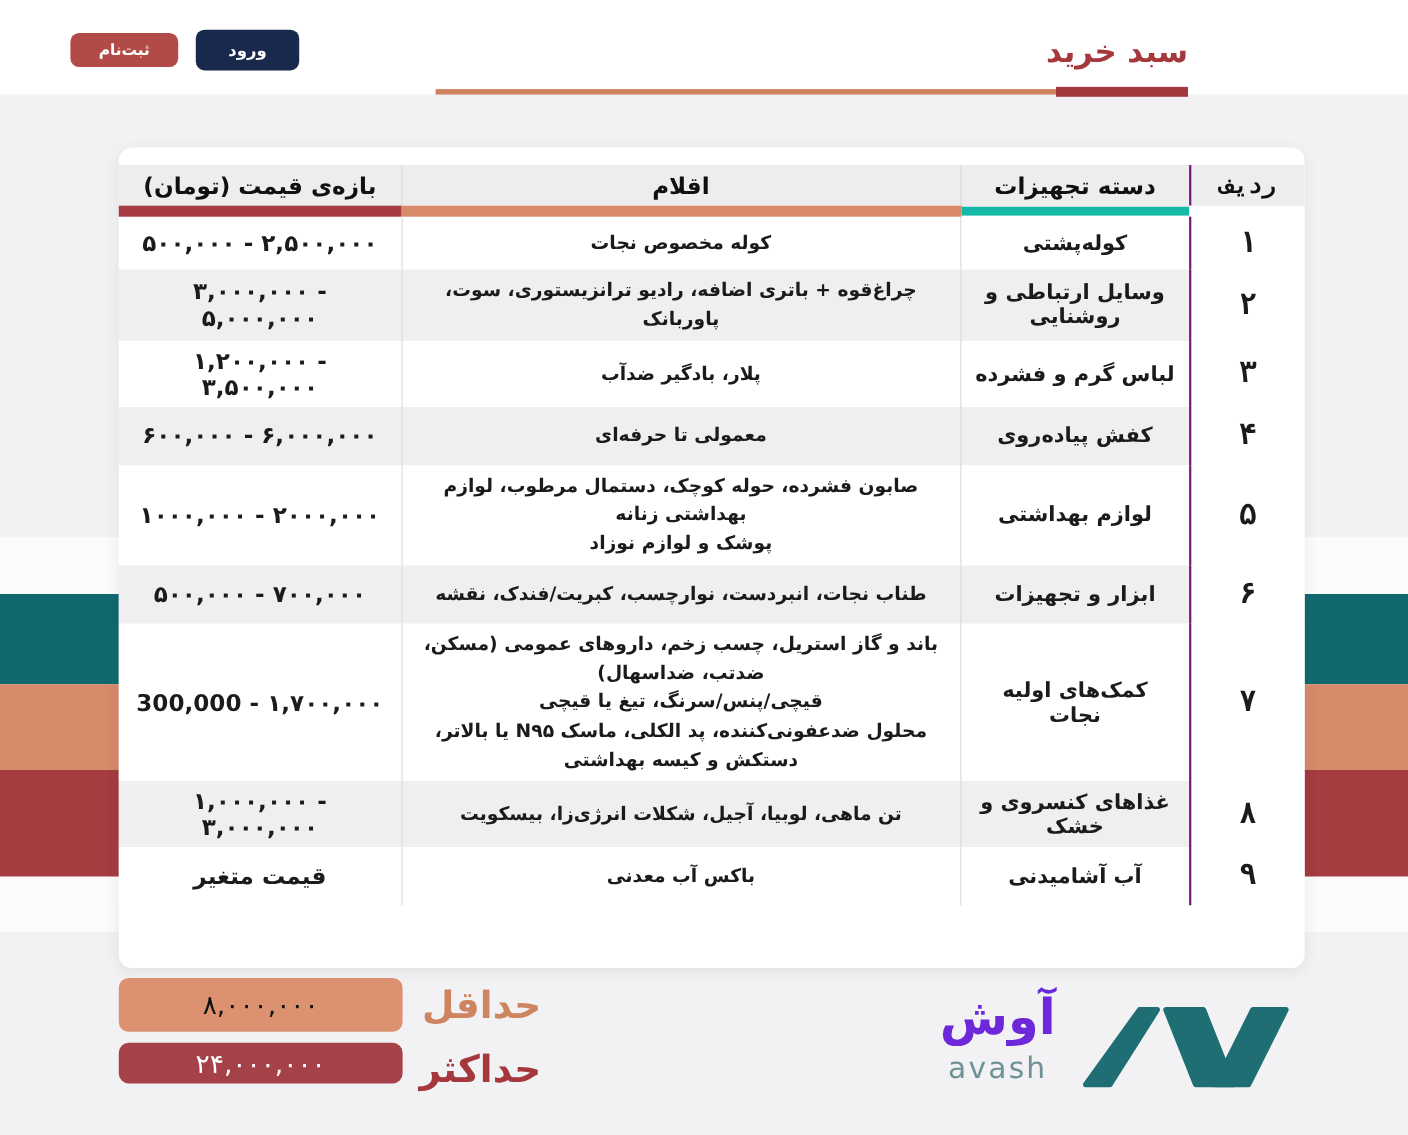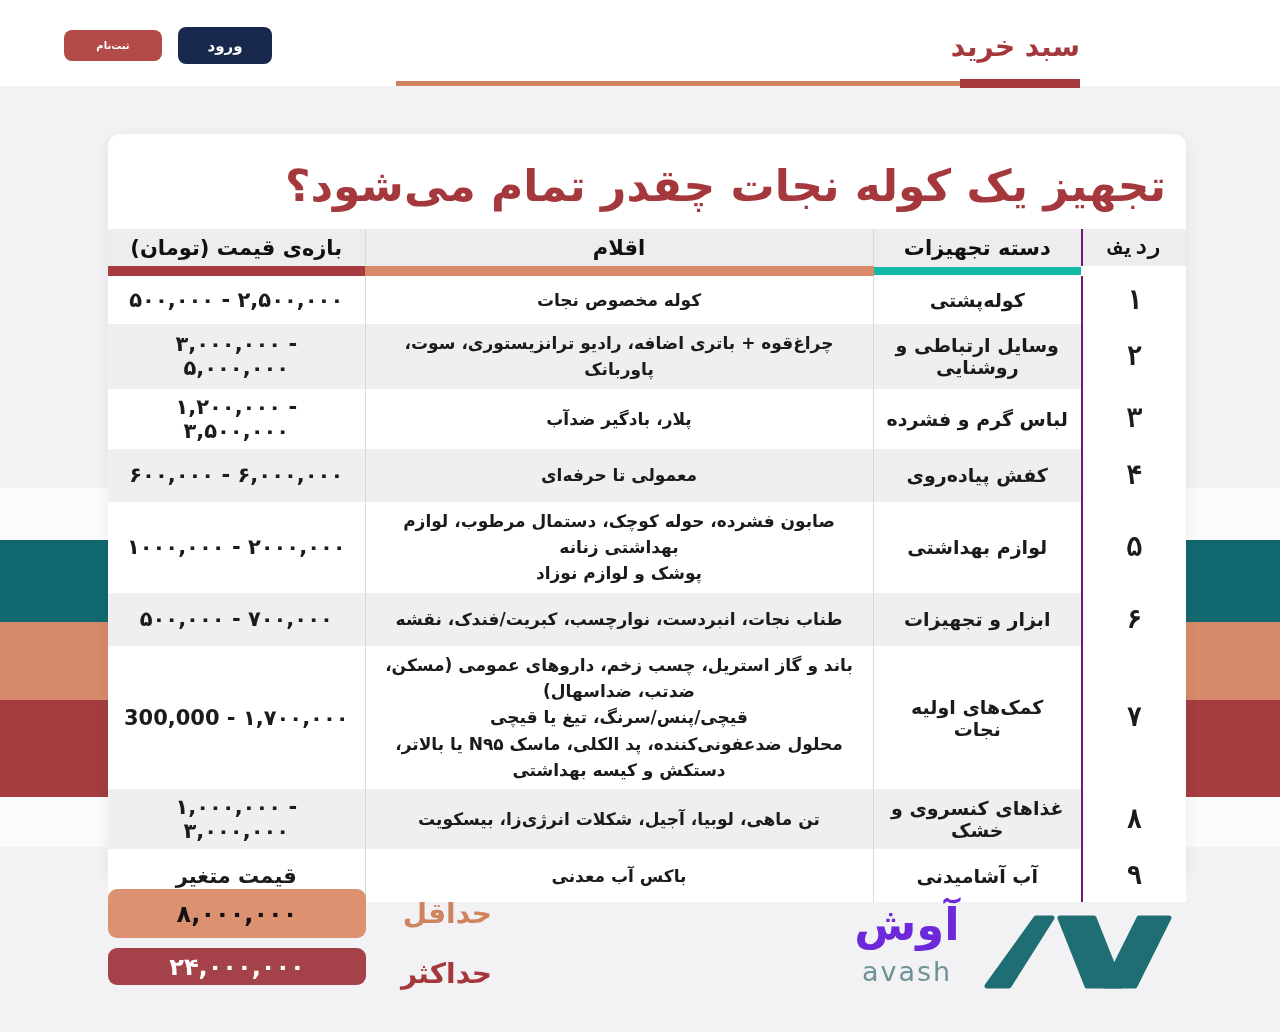--- a/index.html
+++ b/index.html
@@ -15,21 +15,21 @@
   .band-white1 { top:488px; height:52px; background:#fbfbfc; }
   .band-teal   { top:540px; height:82px; background:#11696f; }
   .band-salmon { top:622px; height:78px; background:#d68a6a; }
   .band-red    { top:700px; height:97px; background:#a43c40; }
   .band-white2 { top:797px; height:50px; background:#fbfbfc; }
 
   
   .topbar { position:absolute; top:0; left:0; width:1280px; height:86px; background:#ffffff; z-index:3; }
   .btn { position:absolute; border:none; border-radius:8px; color:#fff; font-weight:bold;
          font-family:inherit; cursor:pointer; }
-  .btn-signup { left:64px; top:30px; width:98px; height:31px; background:#b24a47; font-size:10px; }
+  .btn-signup { left:64px; top:30px; width:98px; height:31px; background:#b24a47; font-size:14px; }
   .btn-login  { left:178px; top:27px; width:94px; height:37px; background:#18294d; font-size:15px; }
   .cart-title { position:absolute; top:30px; right:200px; font-size:28px; font-weight:bold; color:#a5383c; direction:rtl;text-align:center; }
   .topbar-underline { position:absolute; top:81px; left:396px; width:684px; height:5px; background:#cd8260; }
   .underline-accent { position:absolute; top:-2px; right:0; width:120px; height:9px; background:#a5383c; }
 
   
   .card { position:absolute; left:108px; top:134px; width:1078px; height:746px;
           background:#ffffff; border-radius:12px; z-index:2;
           box-shadow:0 3px 14px rgba(0,0,0,0.07); direction:rtl; }
   .page-title { padding:24px 20px 0 20px; text-align:right; font-size:44px; font-weight:800;
@@ -60,25 +60,25 @@
   .col-cat   { border-left:1px solid #d9d9d9; }
   .col-items { border-left:1px solid #d9d9d9; }
   tbody td.col-num   { font-size:27px; font-weight:bold; }
   tbody td.col-cat   { font-size:19px; font-weight:bold; }
   tbody td.col-items { font-size:17px; font-weight:600; white-space:pre-line; line-height:1.55; }
   tbody td.col-price { font-size:21px; font-weight:bold; direction:ltr; }
 
   
   .sum-box { position:absolute; left:108px; width:258px; border-radius:9px; z-index:2;
              display:flex; align-items:center; justify-content:center;
-             font-size:24px; font-weight:bold; direction:ltr; }
+             font-size:24px; font-weight:normal; direction:ltr; }
   .sum-min { top:889px; height:49px; background:#dc9270; color:#111111; }
   .sum-max { top:948px; height:37px; background:#a5414ا; background:#a54149; color:#ffffff; }
   .sum-label { position:absolute; left:382px; width:110px; z-index:2; direction:rtl;
-               font-size:28px; font-weight:bold; display:flex; align-items:center; }
+               font-size:34px; font-weight:bold; display:flex; align-items:center; }
   .lbl-min { top:889px; height:49px; color:#cf8460; }
   .lbl-max { top:948px; height:50px; color:#a5383c; }
 
   
   .brand-fa { position:absolute; left:852px; top:898px; width:110px; text-align:center;
               font-size:45px; font-weight:800; color:#6d28d9; z-index:2; direction:rtl; }
   .brand-en { position:absolute; left:852px; top:956px; width:110px; text-align:center;
               font-size:27px; font-weight:400; color:#6e9297; letter-spacing:2px; z-index:2; }
   .logo-mark { position:absolute; left:968px; top:900px; width:222px; height:92px; z-index:2; }
 </style>
@@ -94,21 +94,20 @@
 <header class="topbar">
   <button class="btn btn-signup">ثبت‌نام</button>
   <button class="btn btn-login">ورود</button>
   <div class="cart-title">سبد خرید</div>
   <div class="topbar-underline">
     <div class="underline-accent"></div>
   </div>
 </header>
 
 <main class="card">
-  <h1 class="page-title">تجهیز یک کوله نجات چقدر تمام می‌شود؟</h1>
 
 
   <table class="equip">
     <colgroup>
         <col class="c-num">
         <col class="c-cat">
         <col class="c-items">
         <col class="c-price">
       </colgroup>
     <thead>

